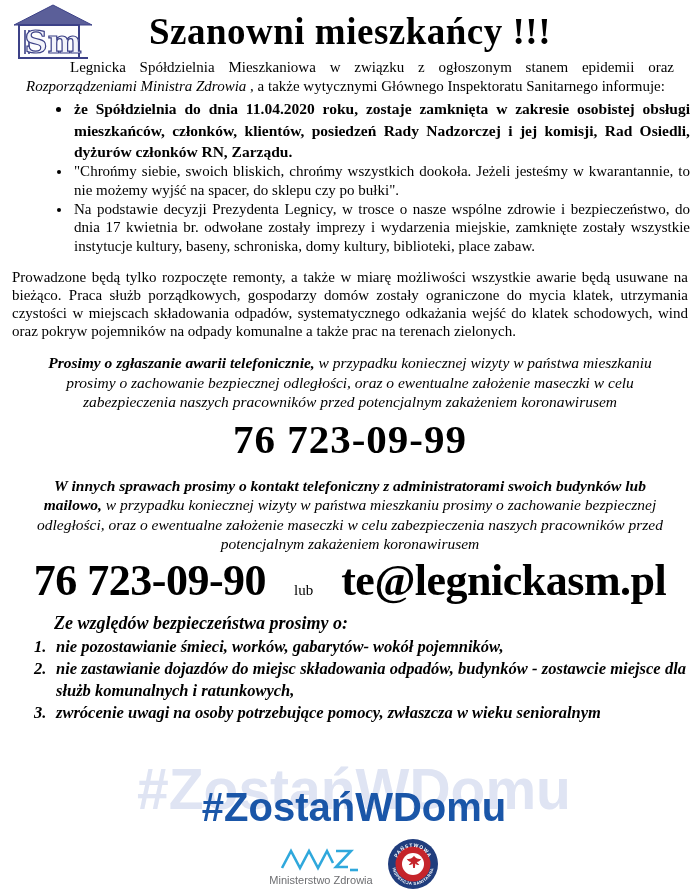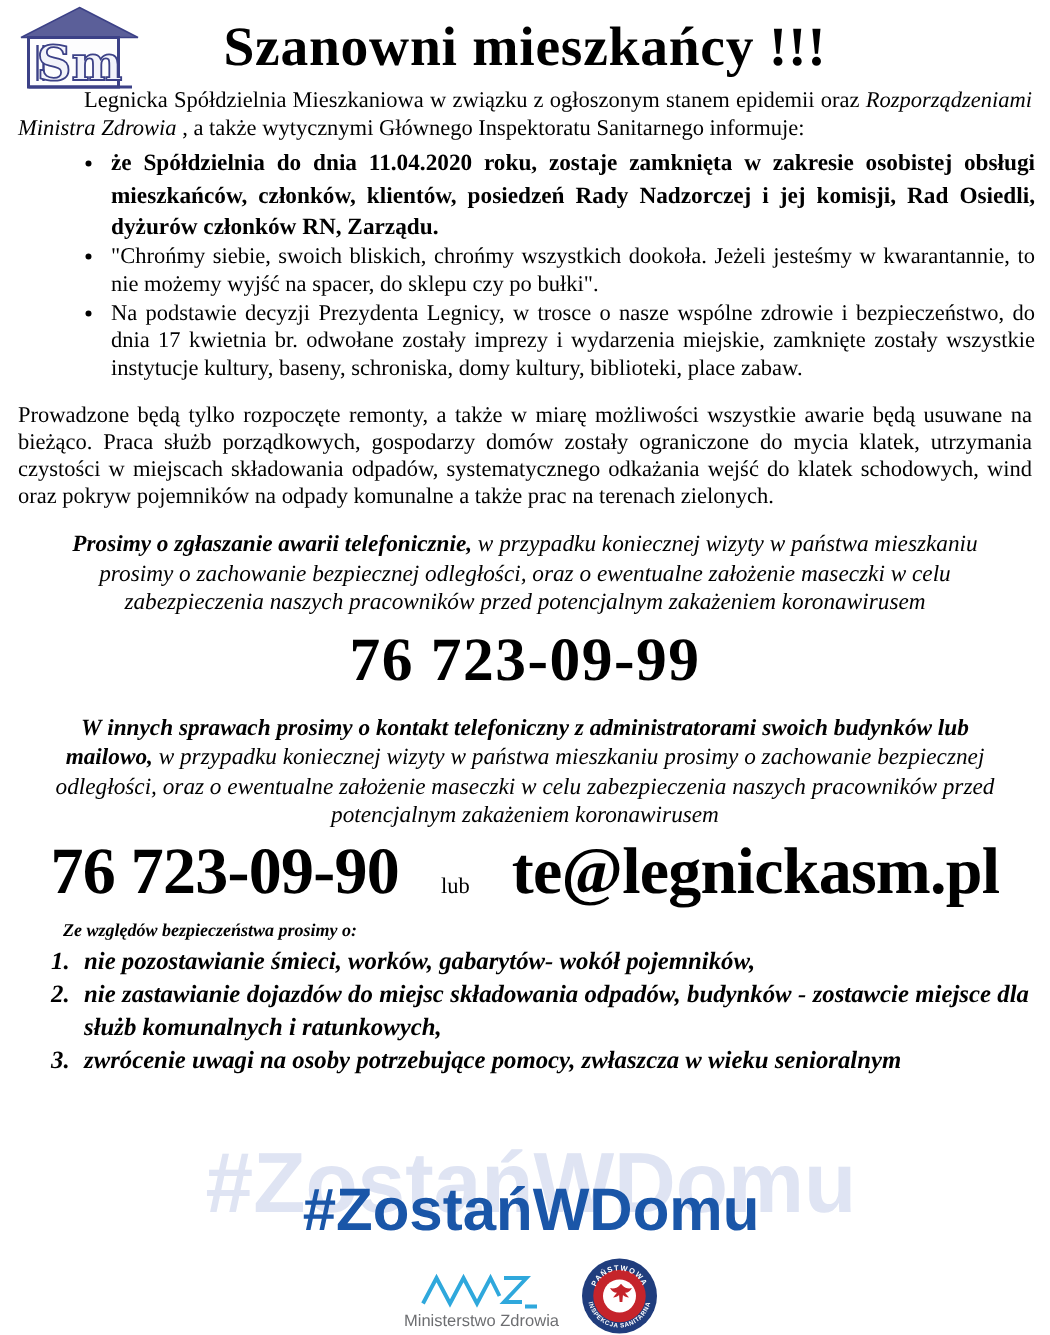--- a/index.html
+++ b/index.html
@@ -18,21 +18,21 @@
   
   .title {
     margin:8px 0 5px 0;
     text-align:center;
     font-size:37px; font-weight:bold;
     letter-spacing:0.5px;
   }
 
   
   .intro {
-    margin:0 2px; text-align:justify;
+    margin:0 16px; text-align:justify;
     font-size:15px; line-height:1.24;
     text-indent:44px;
   }
 
   
   ul.bullets { margin:3px 0 0 0; padding-left:38px; list-style:disc; }
   ul.bullets li { font-size:15px; line-height:1.24; text-align:justify; padding-left:2px;margin-left:24px; }
   ul.bullets li.emph { font-weight:bold; font-size:15.5px; line-height:1.38; }
 
   
@@ -55,21 +55,21 @@
     margin-top:1px;
     display:flex; justify-content:center; align-items:baseline; gap:28px;
     white-space:nowrap;
   }
   .contact-row .phone2, .contact-row .email {
     font-size:44px; font-weight:bold; letter-spacing:-0.5px;
   }
   .contact-row .lub { font-size:15px; }
 
   
-  .safety-heading { margin:7px 0 0 32px; font-size:12px; font-weight:bold; font-style:italic; }
+  .safety-heading { margin:7px 0 0 44px; font-size:18px; font-weight:bold; font-style:italic; }
   ol.safety { list-style:none; margin:2px 0 0 0; padding:0 4px 0 24px; }
   ol.safety li {
     position:relative; padding-left:22px;
     font-weight:bold; font-style:italic; font-size:16.5px; line-height:1.34;
     text-align:justify;
   }
   ol.safety li .num { position:absolute; left:0; }
 
   
   .bottom { position:absolute; top:756px; left:4px; width:100%; height:134px; }

